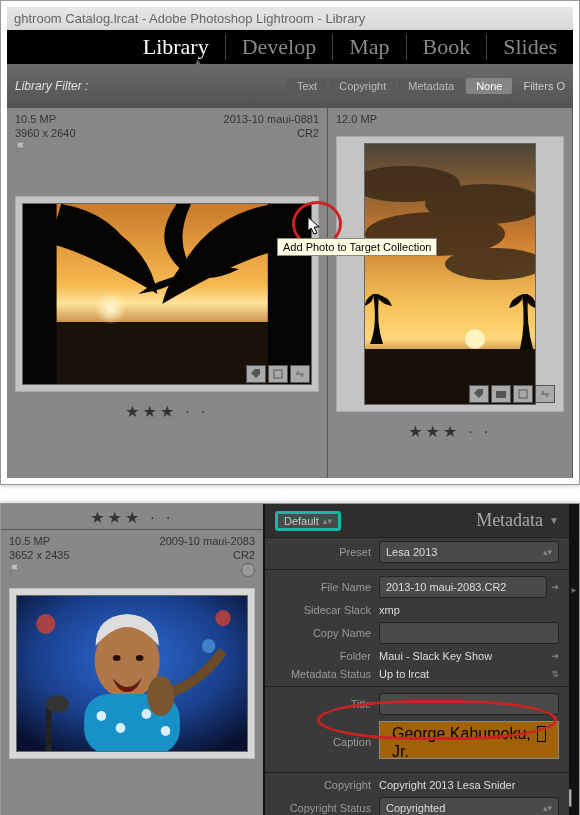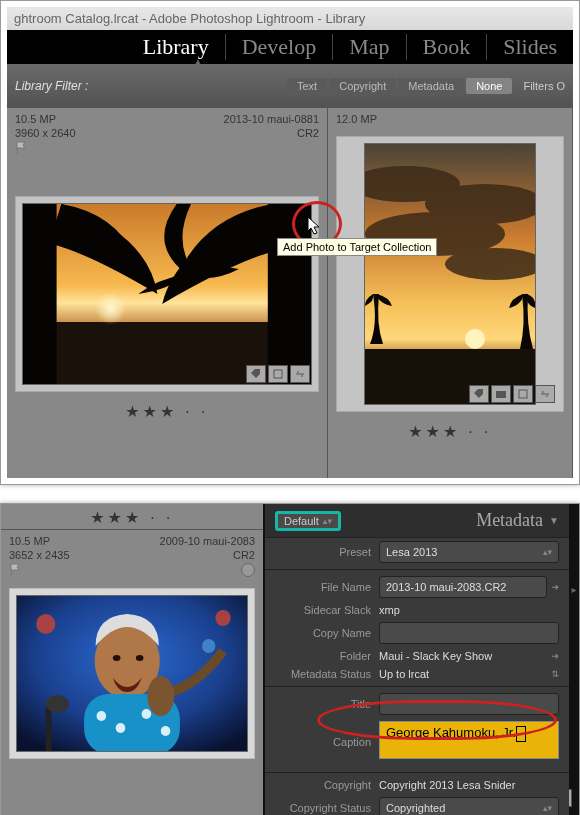--- a/index.html
+++ b/index.html
@@ -40,21 +40,21 @@
 .rightpanel{flex:1;background:#3a3a3a;display:flex;flex-direction:column;border-left:2px solid #111;position:relative}
 .rp-head{display:flex;align-items:center;justify-content:space-between;background:#2e2e2e;padding:6px 10px;border-bottom:1px solid #222}
 .rp-select{background:#4a4a4a;color:#ccc;font-size:11px;padding:1px 6px;border:3px solid #14b8a6;border-radius:3px;display:flex;align-items:center;gap:4px}
 .rp-title{color:#aaa;font-size:18px;font-family:Georgia,serif;display:flex;align-items:center;gap:6px}
 .rp-title .tri{font-size:10px;color:#888}
 .rp-row{display:flex;align-items:center;padding:3px 10px;font-size:11px}
 .rp-row .lbl{flex:0 0 96px;text-align:right;color:#999;padding-right:8px}
 .rp-row .val{flex:1;color:#ddd}
 .rp-row .fieldbox{flex:1;background:#4a4a4a;border:1px solid #222;border-radius:3px;color:#ddd;padding:2px 6px;display:flex;align-items:center;justify-content:space-between;gap:4px;min-height:16px}
 .rp-row .fieldbox.noarrow{justify-content:flex-start}
-.rp-row .input-editing{flex:1;background:#eab308;color:#000;border:1px solid #888;padding:3px 6px;font-size:13px;height:30px;display:flex;align-items:flex-start}
+.rp-row .input-editing{flex:1;background:#a16207;color:#000;border:1px solid #888;padding:3px 12px;font-size:16px;height:30px;display:flex;align-items:flex-start}
 .rp-hr{height:1px;background:#222;margin:3px 0}
 .chev{color:#888;font-size:9px}
 .rightbar{width:10px;background:#111}
 .oval-annot{position:absolute;border:3px solid #c22;border-radius:50%/60%;pointer-events:none}
 .cursor-ibeam{display:inline-block;width:8px;height:14px;border-left:1px solid #000;border-right:1px solid #000;border-top:1px solid #000;border-bottom:1px solid #000;position:relative;top:1px}
 .sel-thumb{background:#d8d8d8;padding:6px;margin:6px 8px;border:1px solid #bbb}
 </style>
 </head>
 <body>
 

